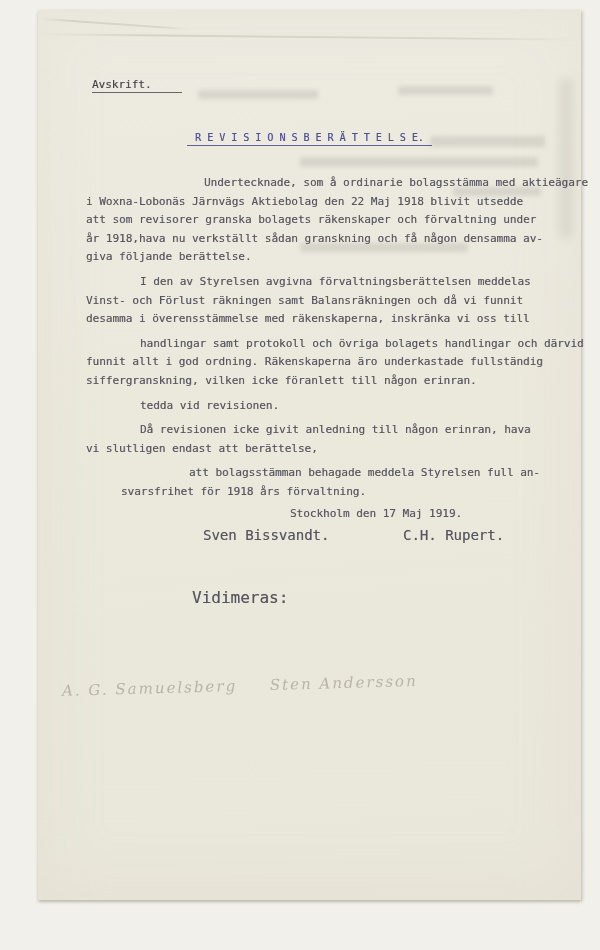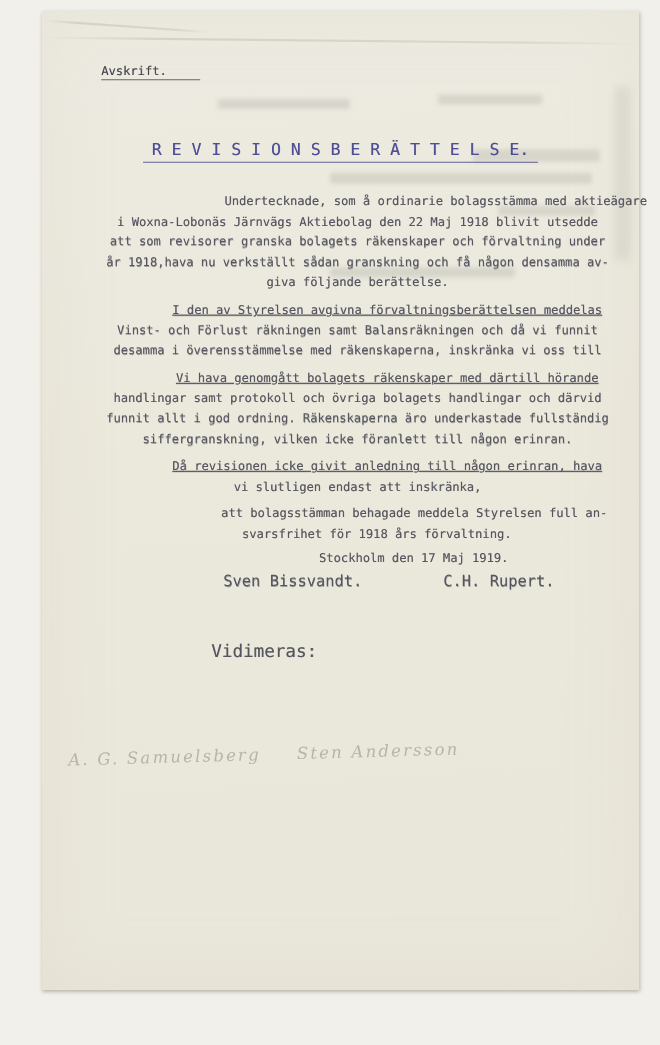--- a/index.html
+++ b/index.html
@@ -41,53 +41,53 @@
     background: rgba(170,168,160,.22);
     filter: blur(4px);
     border-radius: 6px;
     pointer-events: none;
   }
 
   .typed { color: #55555f; text-shadow: .3px .3px .5px rgba(70,70,80,.45); }
 
   .copy-label {
     position: absolute;
-    left: 54px; top: 48px;
+    left: 54px; top: 68px;
     font-size: 11px;
     color: #45454d;
     border-bottom: 1.3px solid rgba(58,58,66,.75);
     padding: 0 30px 1px 0;
   }
 
   .doc-title-wrap {
     position: absolute;
     left: 0; top: 116px; width: 100%;
     text-align: center;
   }
   .doc-title {
     display: inline-block;
-    font-size: 15px;
+    font-size: 10px;
     color: #4e4e94;
     text-shadow: .3px .3px .6px rgba(70,70,140,.5);
     border-bottom: 1.6px solid rgba(62,62,138,.8);
     padding: 0 8px 2px 8px;
   }
 
   .body-text {
     position: absolute;
     left: 48px; top: 164px;
     width: 478px;
     font-size: 11px;
     line-height: 18.6px;
   }
-  .para { margin-top: 6px; text-align: center; }
+  .para { margin-top: 6px; }
   .para:first-child { margin-top: 0; }
   .line { white-space: pre; }
   .fl-wide  > .line:first-child { padding-left: 118px; }
-  .fl-small > .line:first-child { padding-left: 54px; text-decoration: underline; }
+  .fl-small > .line:first-child { padding-left: 54px; }
   .block-indent { margin-left: 35px; }
   .block-indent > .line:first-child { padding-left: 68px; }
 
   .dateline { margin-top: 3px; padding-left: 204px; font-size: 11px; line-height: 18.6px; white-space: pre; }
 
   .sig-row { position: relative; margin-top: 3px; height: 18.6px; font-size: 14px; }
   .sig-left  { position: absolute; left: 117px; top: 0; white-space: pre; }
   .sig-right { position: absolute; left: 317px; top: 0; white-space: pre; }
 
   .attest { margin-top: 44px; padding-left: 106px; font-size: 16px; line-height: 18.6px; }
@@ -138,32 +138,32 @@
       <div class="line">giva följande berättelse.</div>
     </div>
 
     <div class="para fl-small">
       <div class="line">I den av Styrelsen avgivna förvaltningsberättelsen meddelas</div>
       <div class="line">Vinst- och Förlust räkningen samt Balansräkningen och då vi funnit</div>
       <div class="line">desamma i överensstämmelse med räkenskaperna, inskränka vi oss till</div>
     </div>
 
     <div class="para fl-small">
-      <div class="line">Vi hava genomgått bolagets räkenskaper med därtill hörande</div>
       <div class="line">handlingar samt protokoll och övriga bolagets handlingar och därvid</div>
       <div class="line">funnit allt i god ordning. Räkenskaperna äro underkastade fullständig</div>
       <div class="line">siffergranskning, vilken icke föranlett till någon erinran.</div>
     </div>
 
     <div class="para fl-small">
+      <div class="line">tedda vid revisionen.</div>
     </div>
 
     <div class="para fl-small">
       <div class="line">Då revisionen icke givit anledning till någon erinran, hava</div>
-      <div class="line">vi slutligen endast att inskränka,</div>
+      <div class="line">vi slutligen endast att berättelse,</div>
     </div>
 
     <div class="para block-indent">
       <div class="line">att bolagsstämman behagade meddela Styrelsen full an-</div>
       <div class="line">svarsfrihet för 1918 års förvaltning.</div>
     </div>
 
     <div class="dateline">Stockholm den 17 Maj 1919.</div>
 
     <div class="sig-row">

